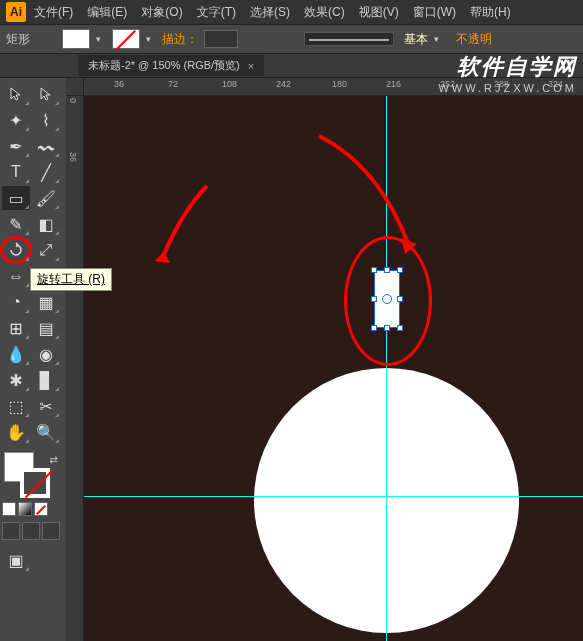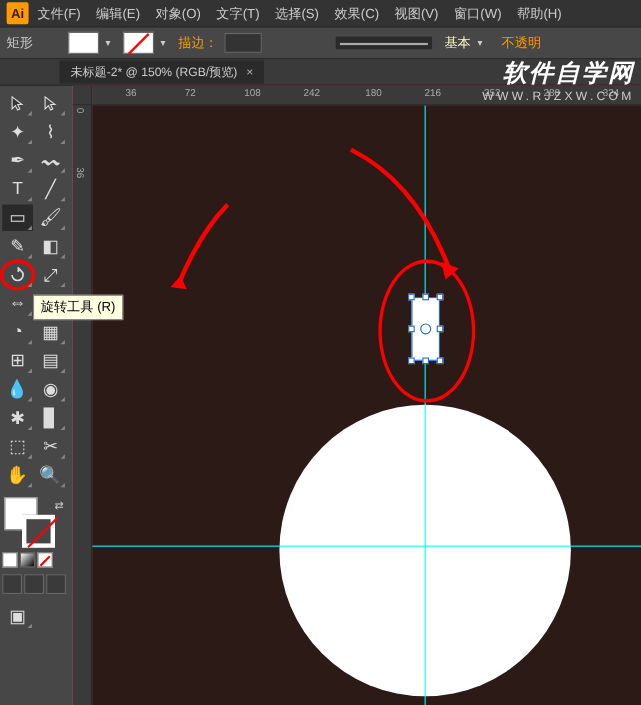--- a/index.html
+++ b/index.html
@@ -15,21 +15,21 @@
 .stroke-swatch { width: 28px; height: 20px; background: #fff; border: 1px solid #666; position: relative; }
 .stroke-swatch::after { content: ""; position: absolute; left: 0; top: 50%; width: 100%; border-top: 2px solid red; transform: rotate(-45deg); }
 .dropdown-arrow { width: 10px; height: 10px; color: #ccc; font-size: 9px; }
 .stroke-label { color: #ff9a00; font-size: 12px; }
 .num-input { width: 34px; height: 18px; background: #333; border: 1px solid #666; color: #ccc; font-size: 11px; padding-left: 2px; }
 .line-preview { width: 90px; height: 14px; background: #2a2a2a; border: 1px solid #555; position: relative; margin-left: 60px; }
 .line-preview::after { content: ""; position: absolute; left: 4px; right: 4px; top: 50%; border-top: 2px solid #aaa; }
 .basic-label { color: #fef9c3; font-size: 12px; margin-left: 4px; }
 .opacity-label { color: #ff9a00; font-size: 12px; margin-left: 6px; }
 
-.tabbar { height: 24px; background: #3a3a3a; display: flex; align-items: center; padding-left: 54px; border-bottom: 1px solid #222; }
+.tabbar { height: 24px; background: #3a3a3a; display: flex; align-items: center; padding-left: 78px; border-bottom: 1px solid #222; }
 .tab { background: #2a2a2a; color: #ccc; font-size: 11px; padding: 3px 10px; display: flex; align-items: center; gap: 8px; }
 .tab-close { color: #aaa; cursor: pointer; }
 
 .main { position: absolute; left: 0; top: 78px; right: 0; bottom: 0; display: flex; }
 
 .toolbox { width: 66px; background: #474747; display: flex; flex-direction: column; padding: 4px 2px; gap: 2px; }
 .tool-row { display: flex; gap: 2px; }
 .tool { width: 28px; height: 24px; background: #474747; display: flex; align-items: center; justify-content: center; cursor: pointer; position: relative; color: #ddd; }
 .tool.active { background: #2a2a2a; }
 .tool.circled { outline: 3px solid #ff0000; outline-offset: -1px; border-radius: 50%; }
@@ -70,21 +70,21 @@
 .h-bl { left: -4px; bottom: -4px; } .h-br { right: -4px; bottom: -4px; }
 .h-ml { left: -4px; top: 50%; margin-top:-3px; } .h-mr { right: -4px; top: 50%; margin-top:-3px; }
 .h-tc { left: 50%; margin-left:-3px; top: -4px; } .h-bc { left: 50%; margin-left:-3px; bottom: -4px; }
 .center-mark { position: absolute; left: 50%; top: 50%; width: 10px; height: 10px; margin: -5px 0 0 -5px; border: 1px solid #1a6bd6; border-radius: 50%; }
 
 .red-ellipse { position: absolute; left: 260px; top: 140px; width: 88px; height: 130px; border: 3px solid #ff0000; border-radius: 50%; }
 .red-arrow-1 { position: absolute; left: 68px; top: 85px; width: 60px; height: 90px; }
 .red-arrow-1 svg { width: 100%; height: 100%; }
 .red-arrow-2 { position: absolute; left: 225px; top: 30px; width: 120px; height: 140px; }
 
-.tooltip { position: absolute; left: 30px; top: 190px; background: #ffffe1; border: 1px solid #888; padding: 2px 6px; font-size: 12px; color: #000; z-index: 10; }
+.tooltip { position: absolute; left: 30px; top: 190px; background: #ffffe1; border: 1px solid #888; padding: 2px 6px; font-size: 12px; color: #000; z-index: 10; text-decoration: underline; }
 
 .watermark { position: absolute; right: 6px; top: 52px; text-align: right; color: #fff; z-index: 5; }
 .watermark .l1 { font-size: 22px; font-weight: bold; font-style: italic; letter-spacing: 2px; }
 .watermark .l2 { font-size: 11px; letter-spacing: 3px; color: #ccc; }
 </style>
 </head>
 <body>
 
 <div class="menubar">
   <div class="ai-logo">Ai</div>

